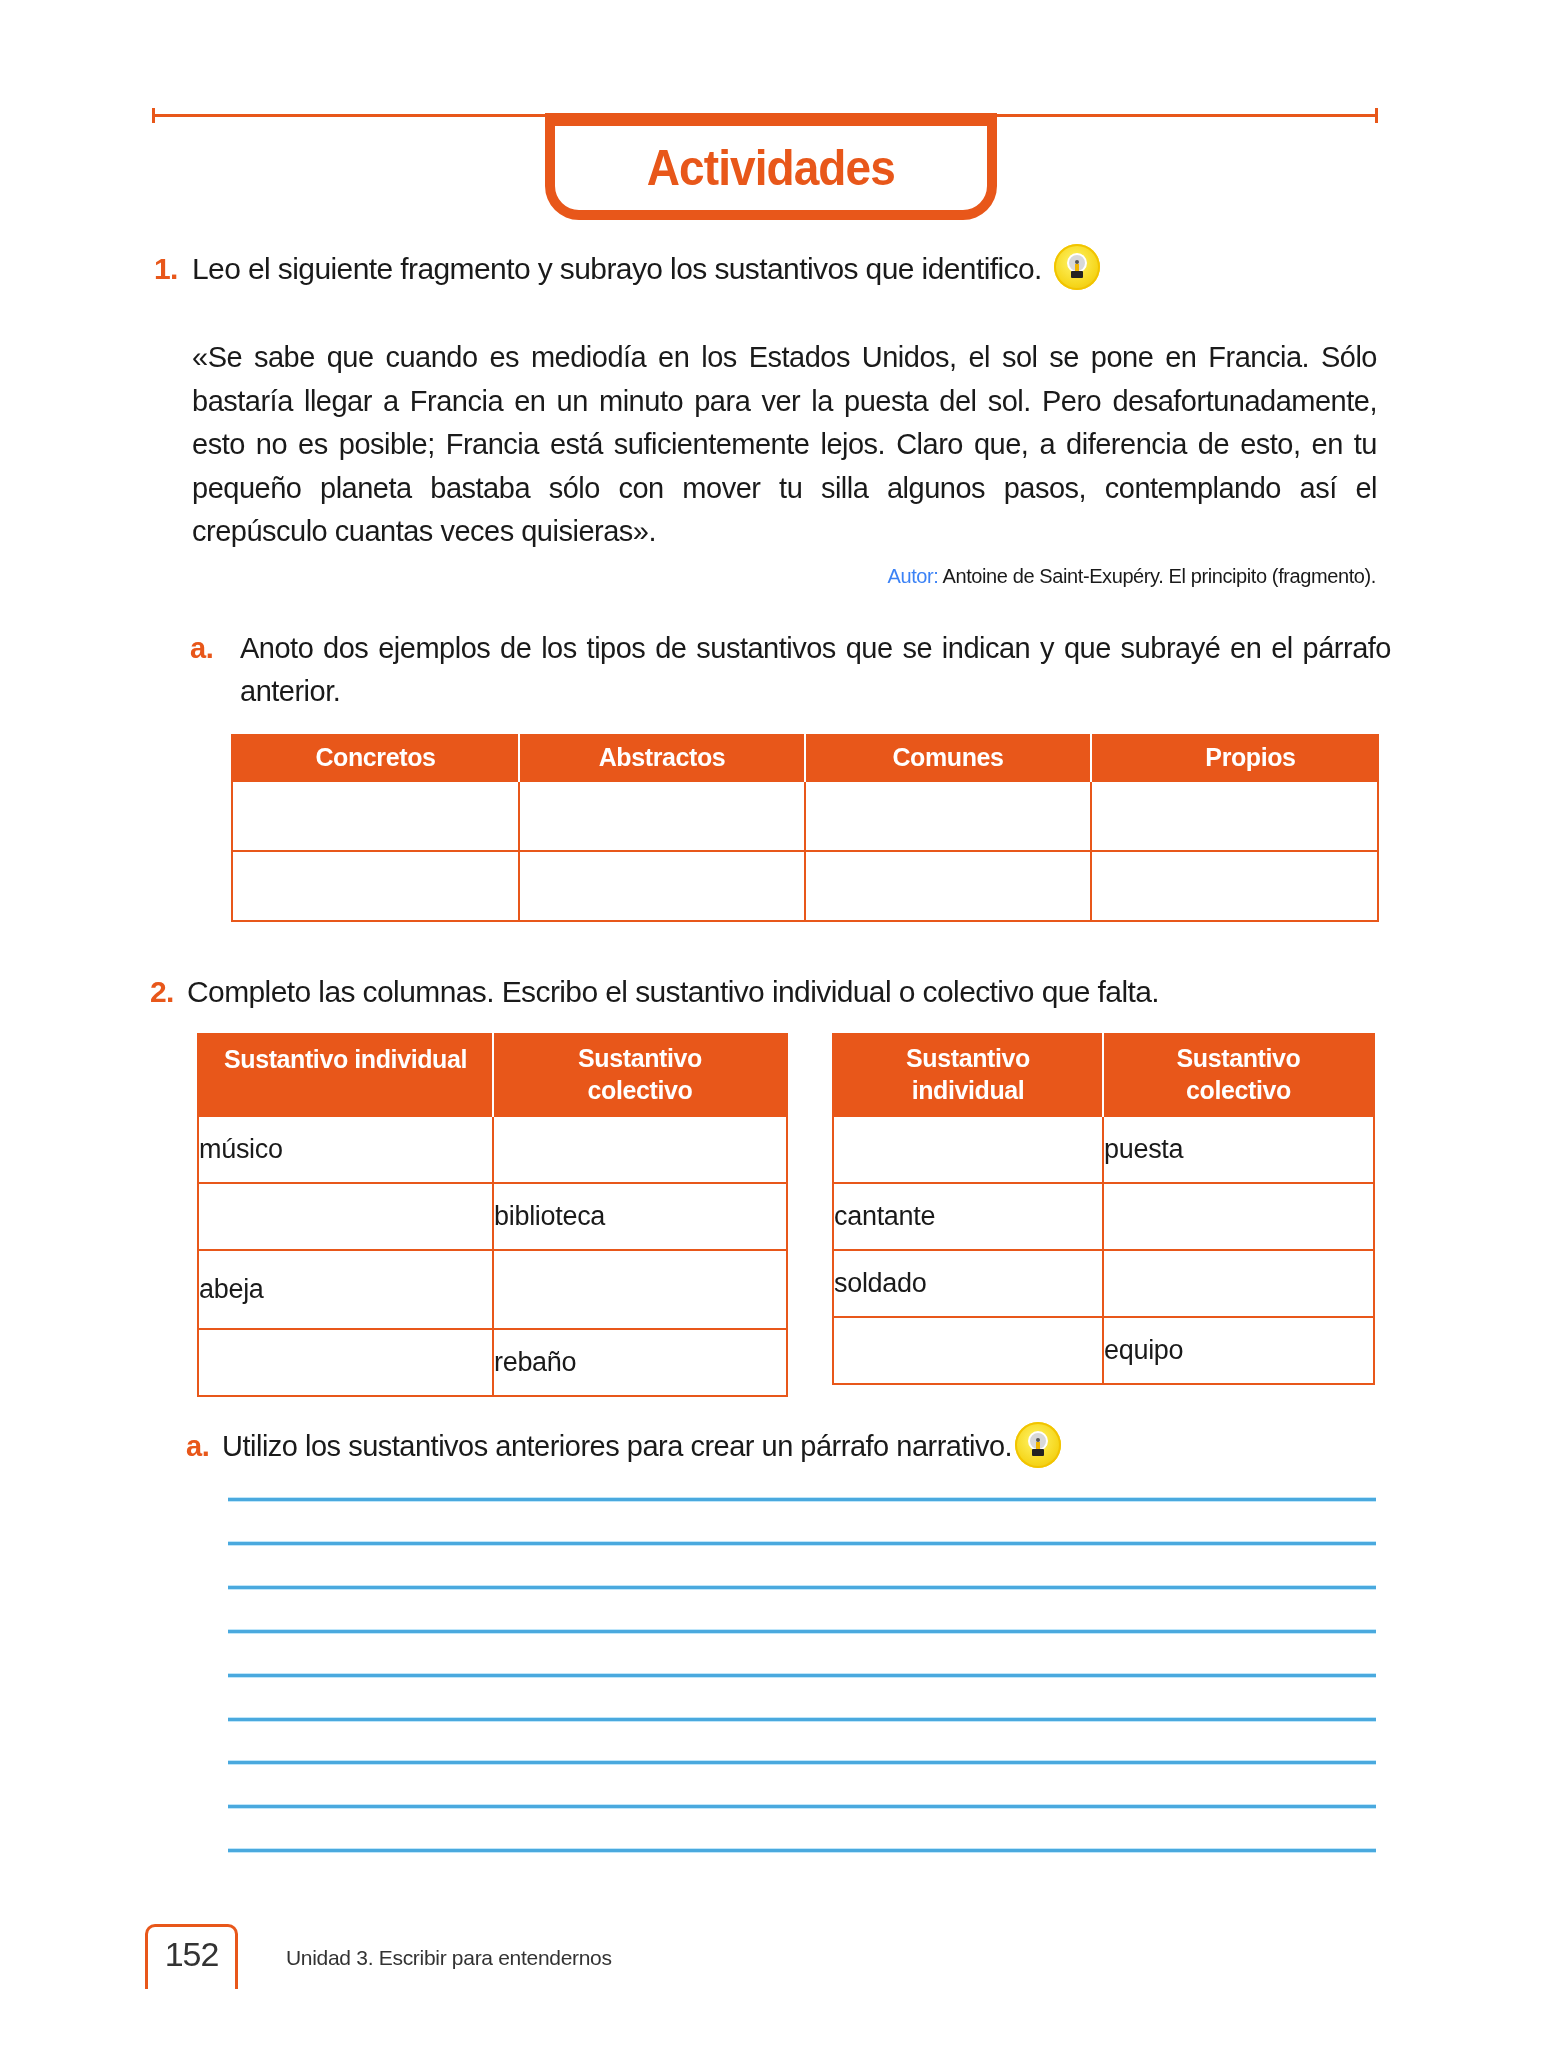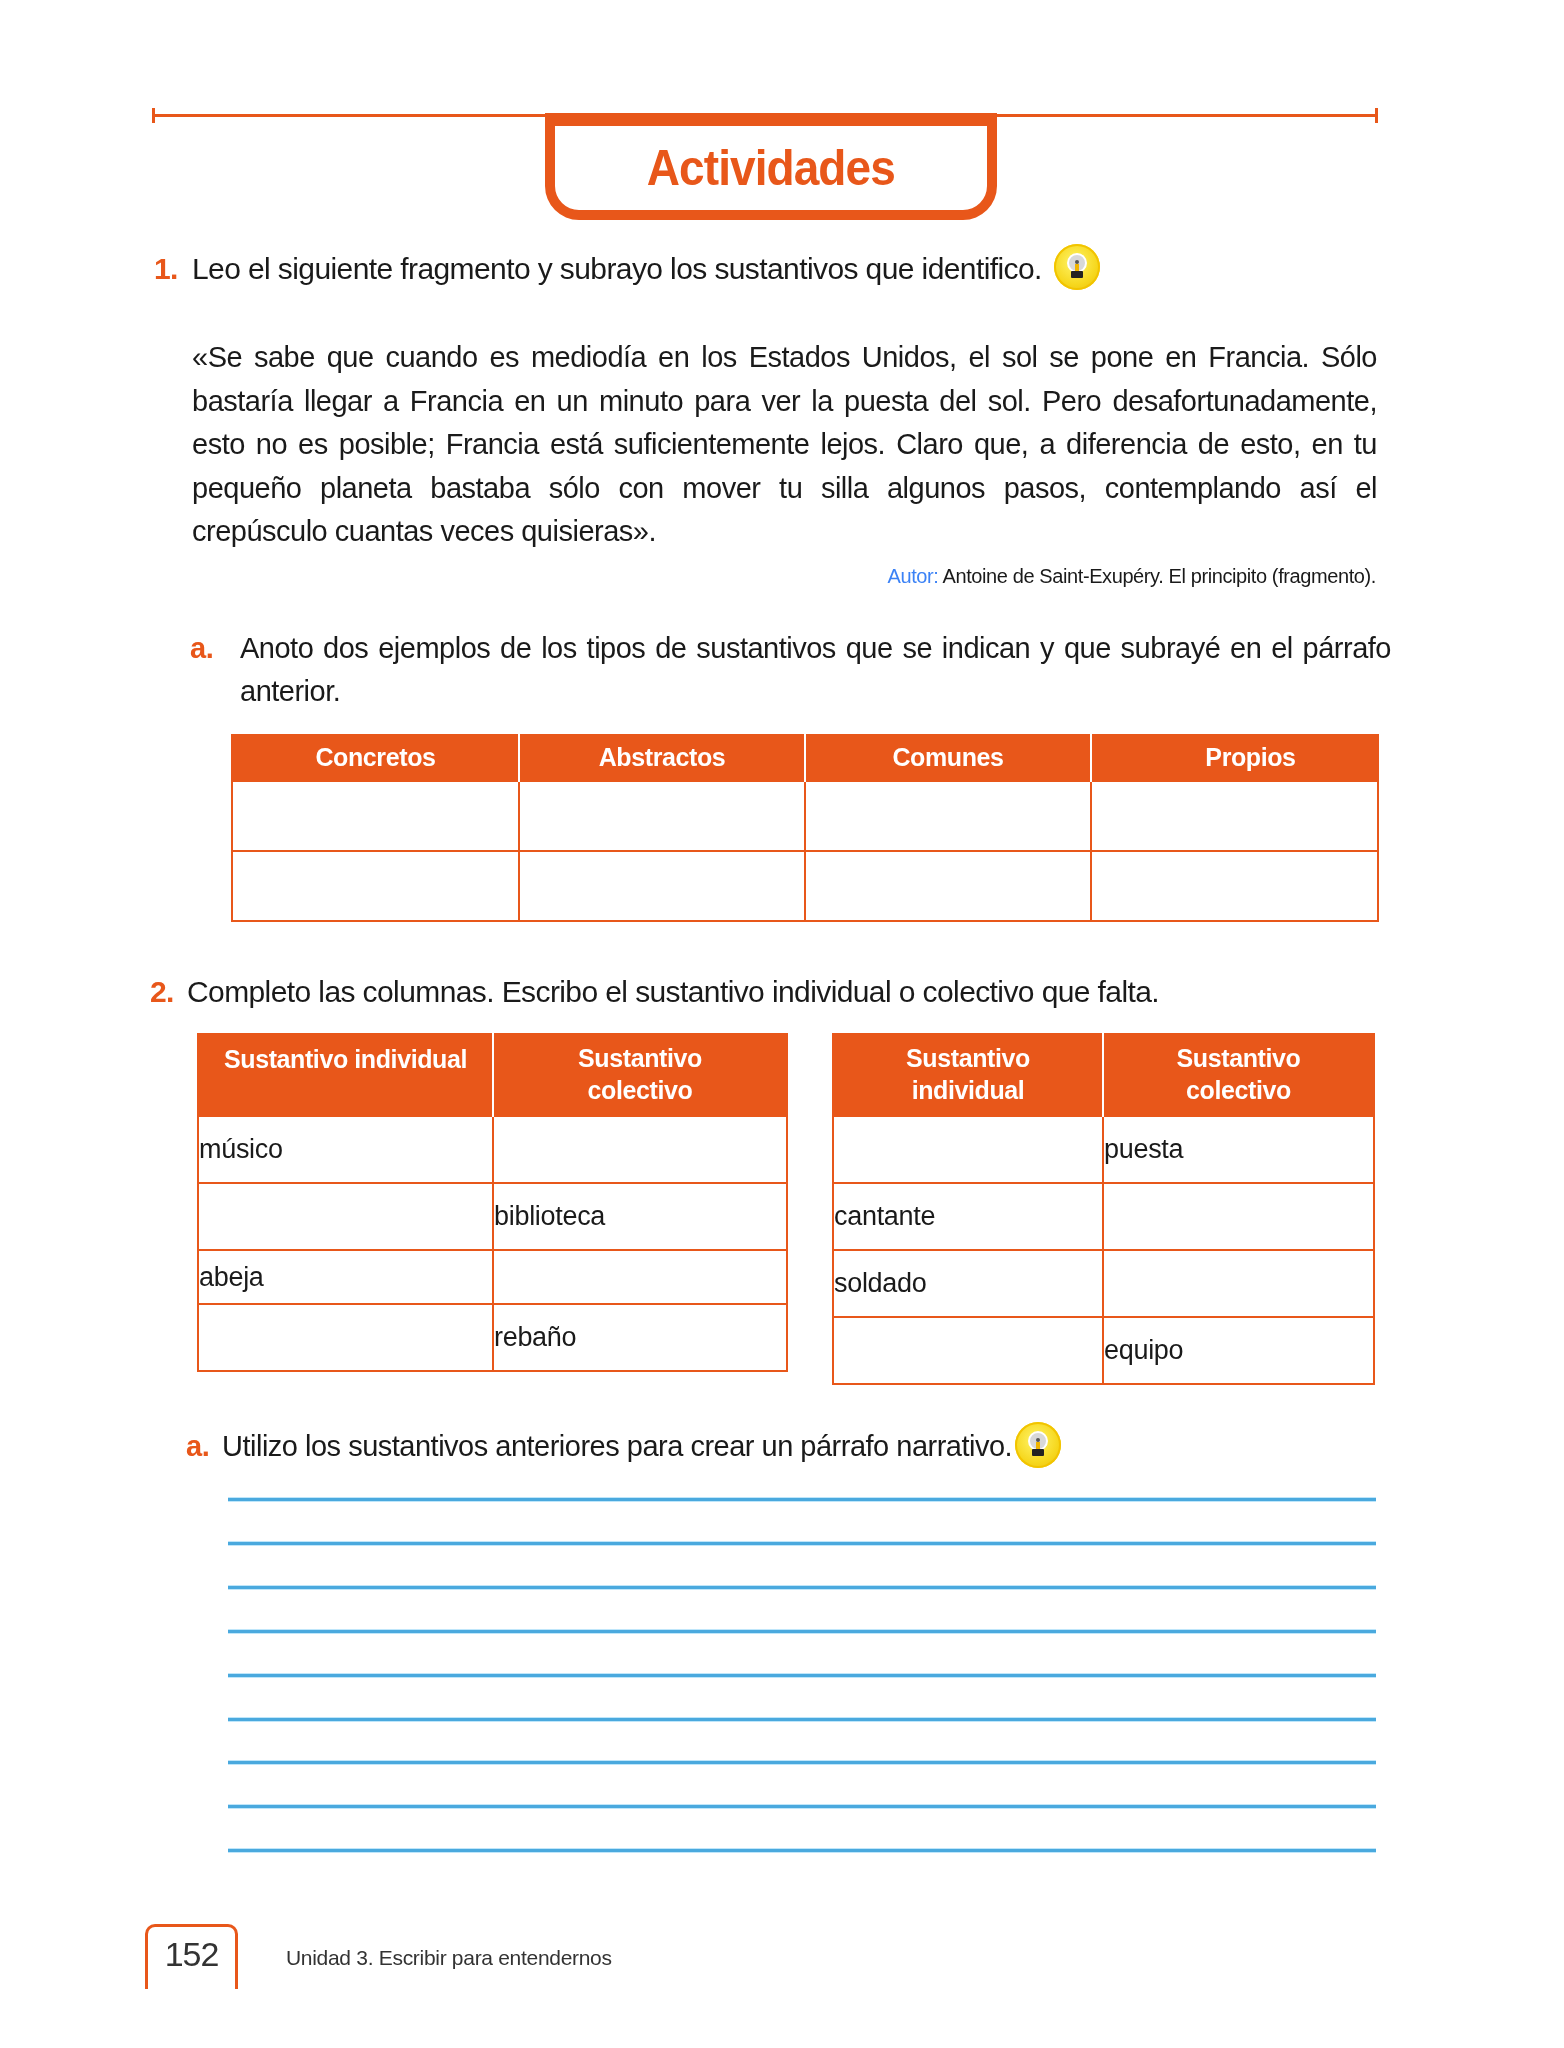--- a/index.html
+++ b/index.html
@@ -172,21 +172,21 @@
   </thead>
   <tbody>
     <tr style="height:67px;">
       <td>músico</td>
       <td></td>
     </tr>
     <tr style="height:67px;">
       <td></td>
       <td>biblioteca</td>
     </tr>
-    <tr style="height:54px;">
+    <tr style="height:79px;">
       <td>abeja</td>
       <td></td>
     </tr>
     <tr style="height:67px;">
       <td></td>
       <td>rebaño</td>
     </tr>
   </tbody>
 </table>
 

